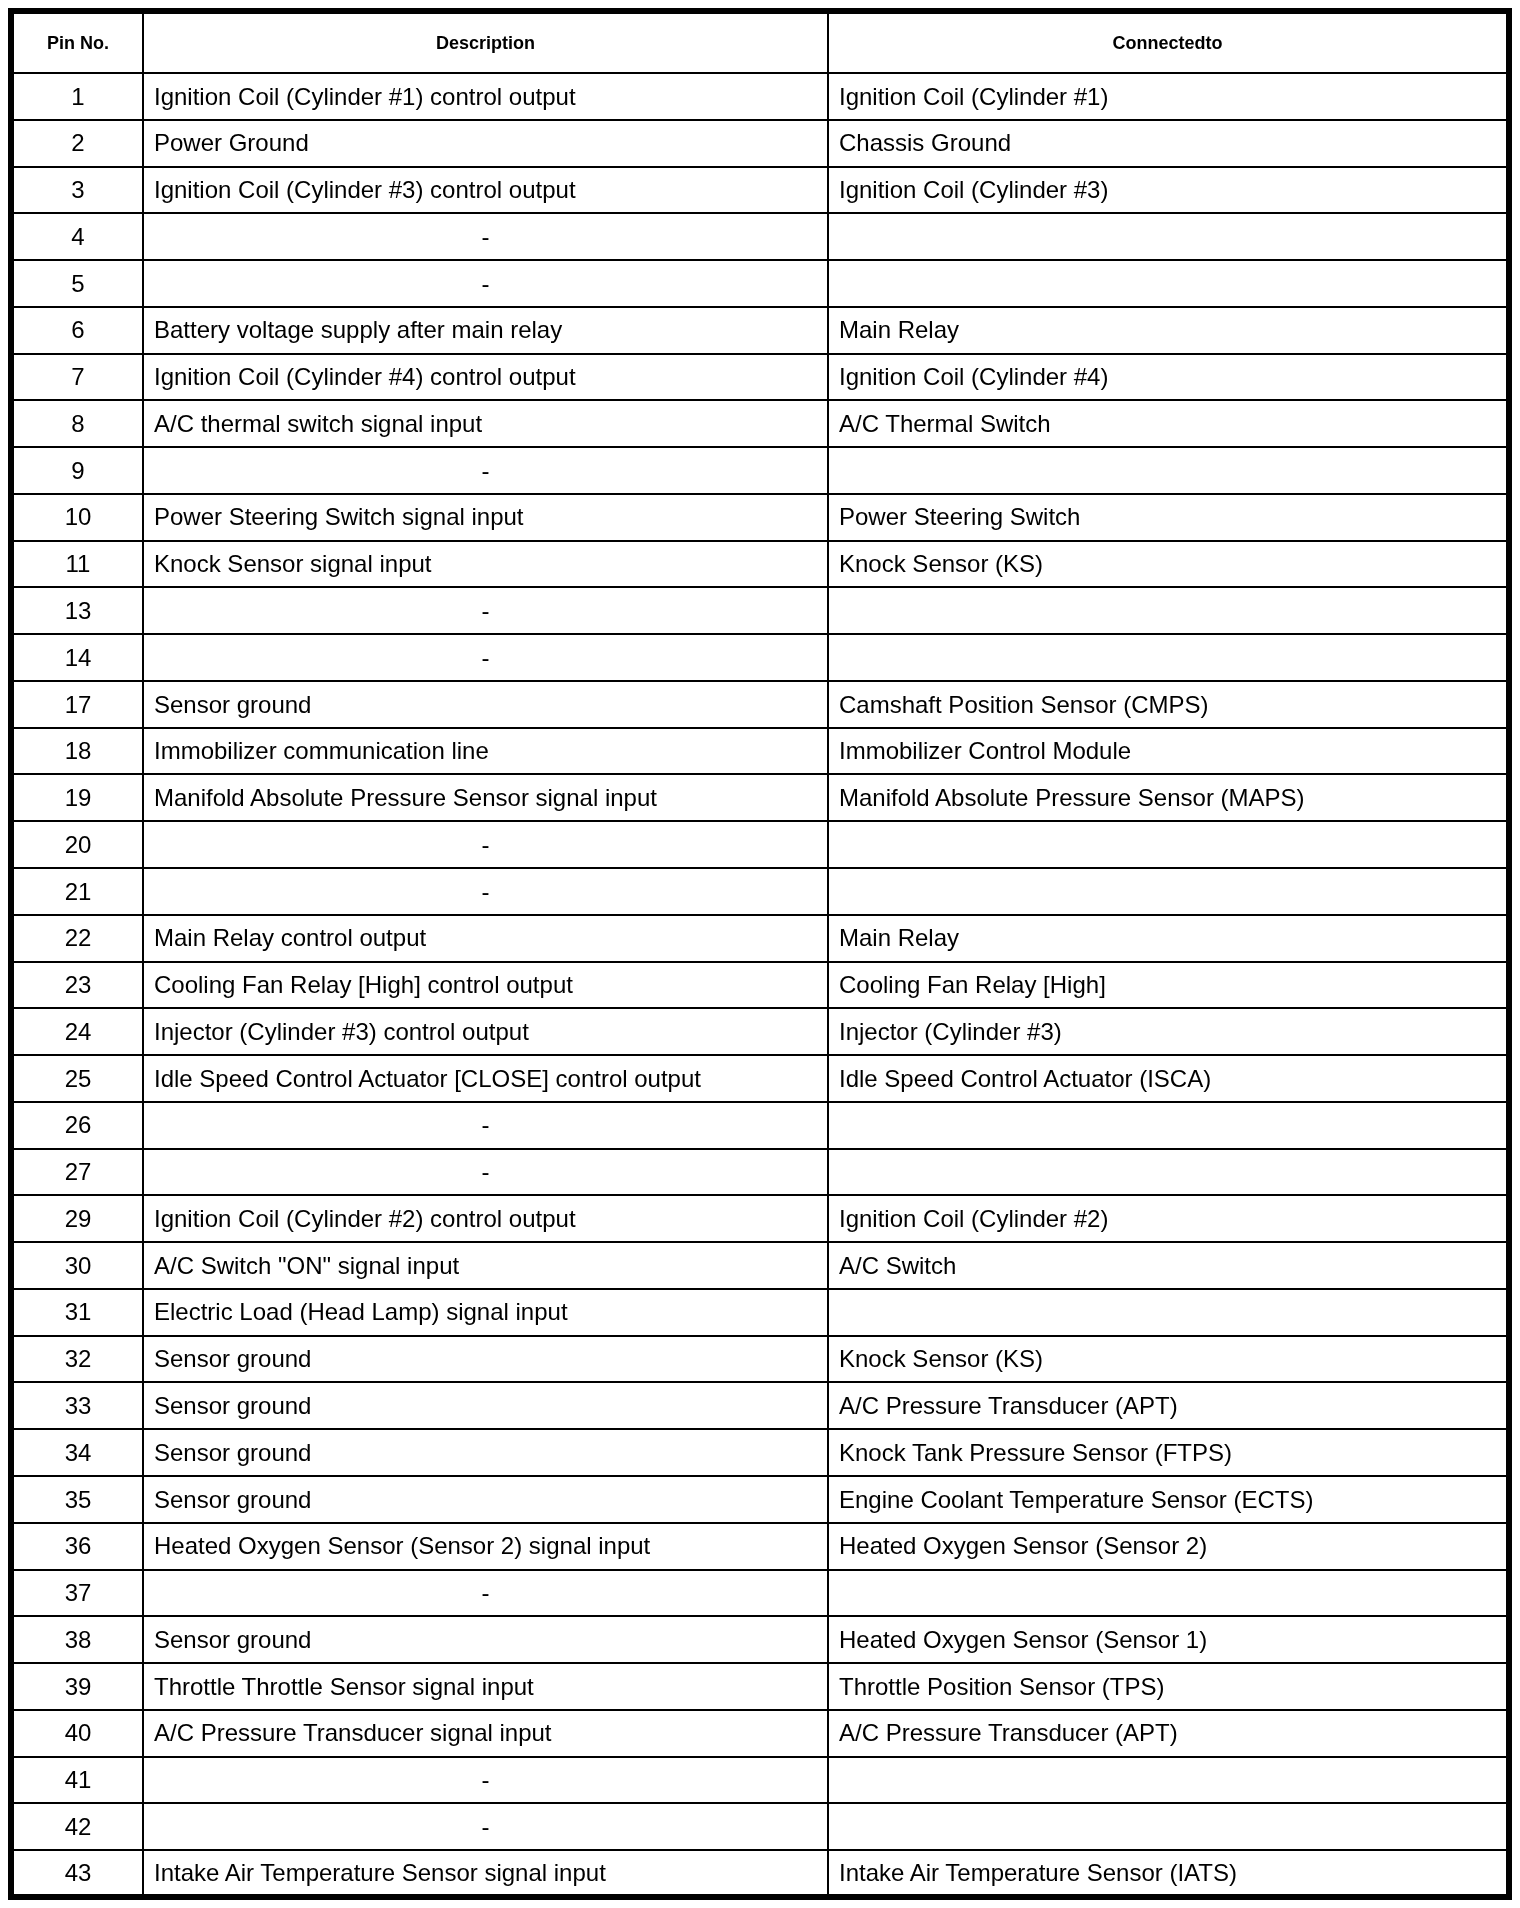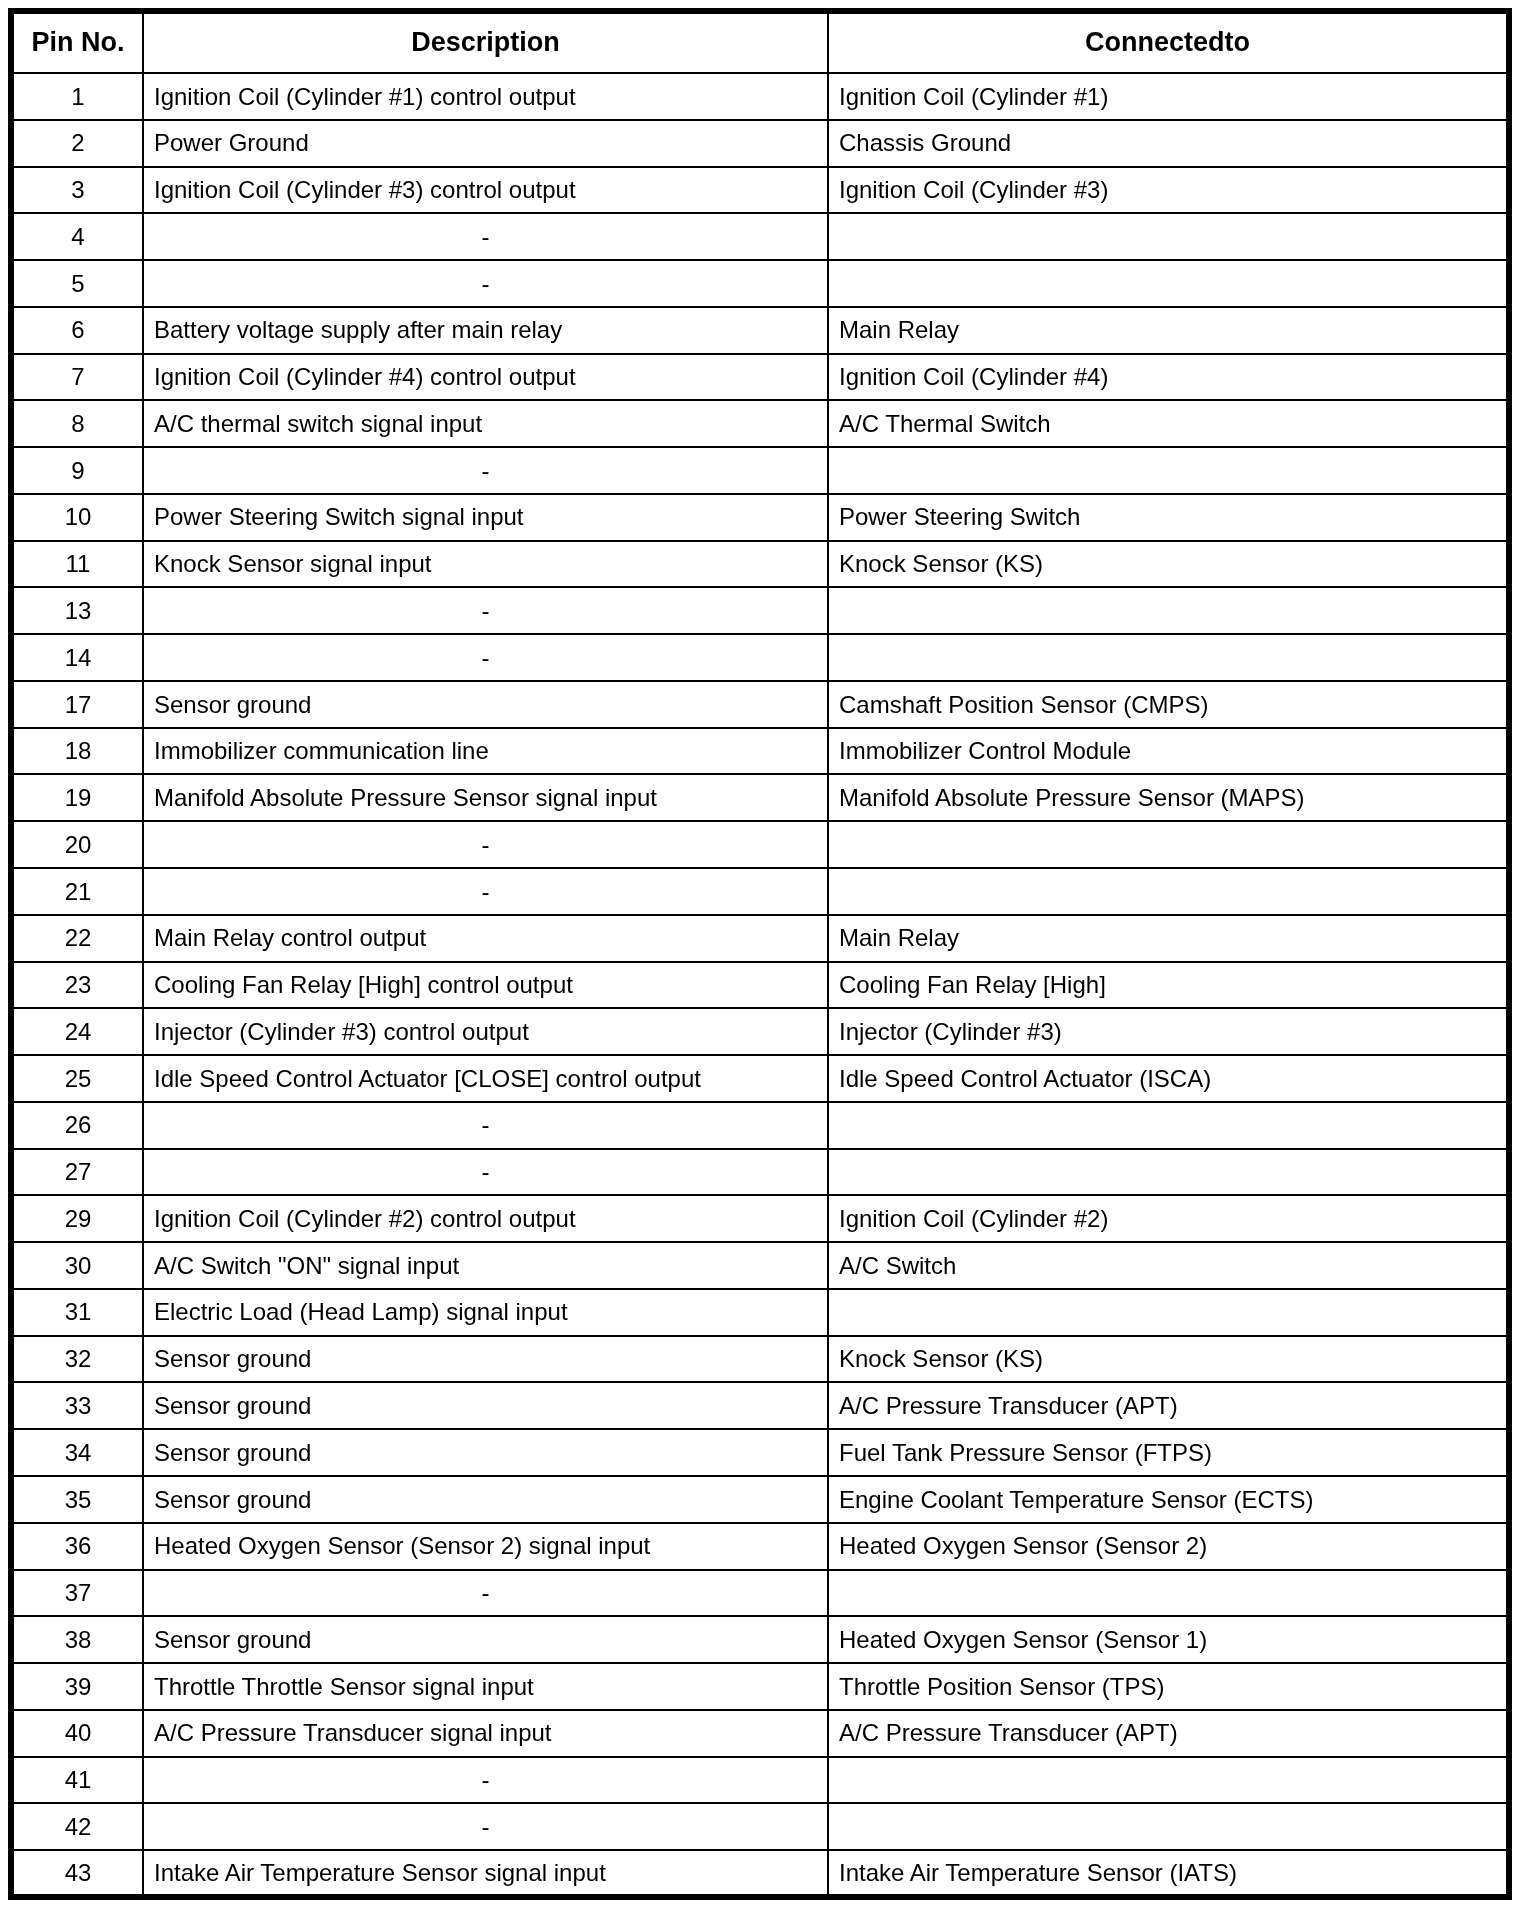--- a/index.html
+++ b/index.html
@@ -32,21 +32,21 @@
     border: 2px solid #000000;
     padding: 0 10px;
     font-size: 24px;
     line-height: 1.15;
     vertical-align: middle;
     overflow: hidden;
     white-space: nowrap;
   }
   table.pin-table thead th {
     height: 58px;
-    font-size: 27px;
+    font-size: 18px;
     font-weight: bold;
     text-align: center;
   }
   th.pin-header {
     white-space: pre-line;
   }
   tbody tr {
     height: 42px;
   }
   td.pin-cell {
@@ -219,21 +219,21 @@
     <td class="conn-cell">Knock Sensor (KS)</td>
   </tr>
         <tr>
     <td class="pin-cell">33</td>
     <td class="desc-cell">Sensor ground</td>
     <td class="conn-cell">A/C Pressure Transducer (APT)</td>
   </tr>
         <tr>
     <td class="pin-cell">34</td>
     <td class="desc-cell">Sensor ground</td>
-    <td class="conn-cell">Fuel Tank Pressure Sensor (FTPS)</td>
+    <td class="conn-cell">Knock Tank Pressure Sensor (FTPS)</td>
   </tr>
         <tr>
     <td class="pin-cell">35</td>
     <td class="desc-cell">Sensor ground</td>
     <td class="conn-cell">Engine Coolant Temperature Sensor (ECTS)</td>
   </tr>
         <tr>
     <td class="pin-cell">36</td>
     <td class="desc-cell">Heated Oxygen Sensor (Sensor 2) signal input</td>
     <td class="conn-cell">Heated Oxygen Sensor (Sensor 2)</td>

